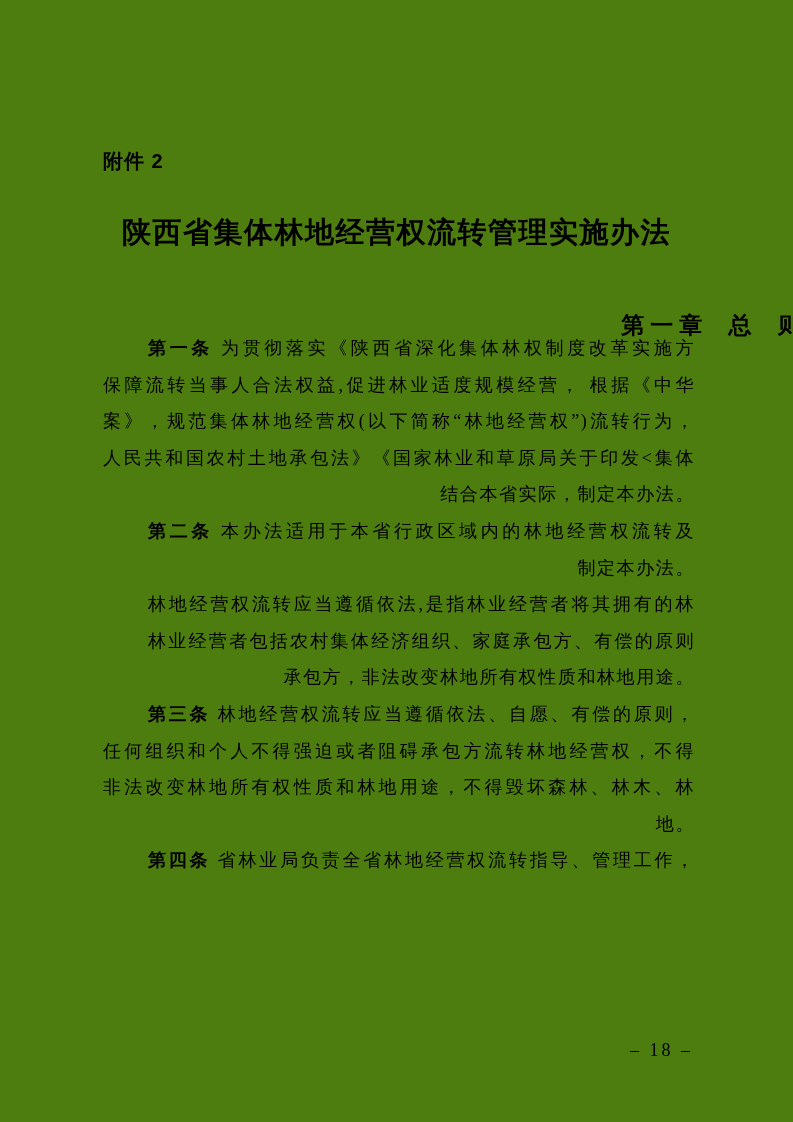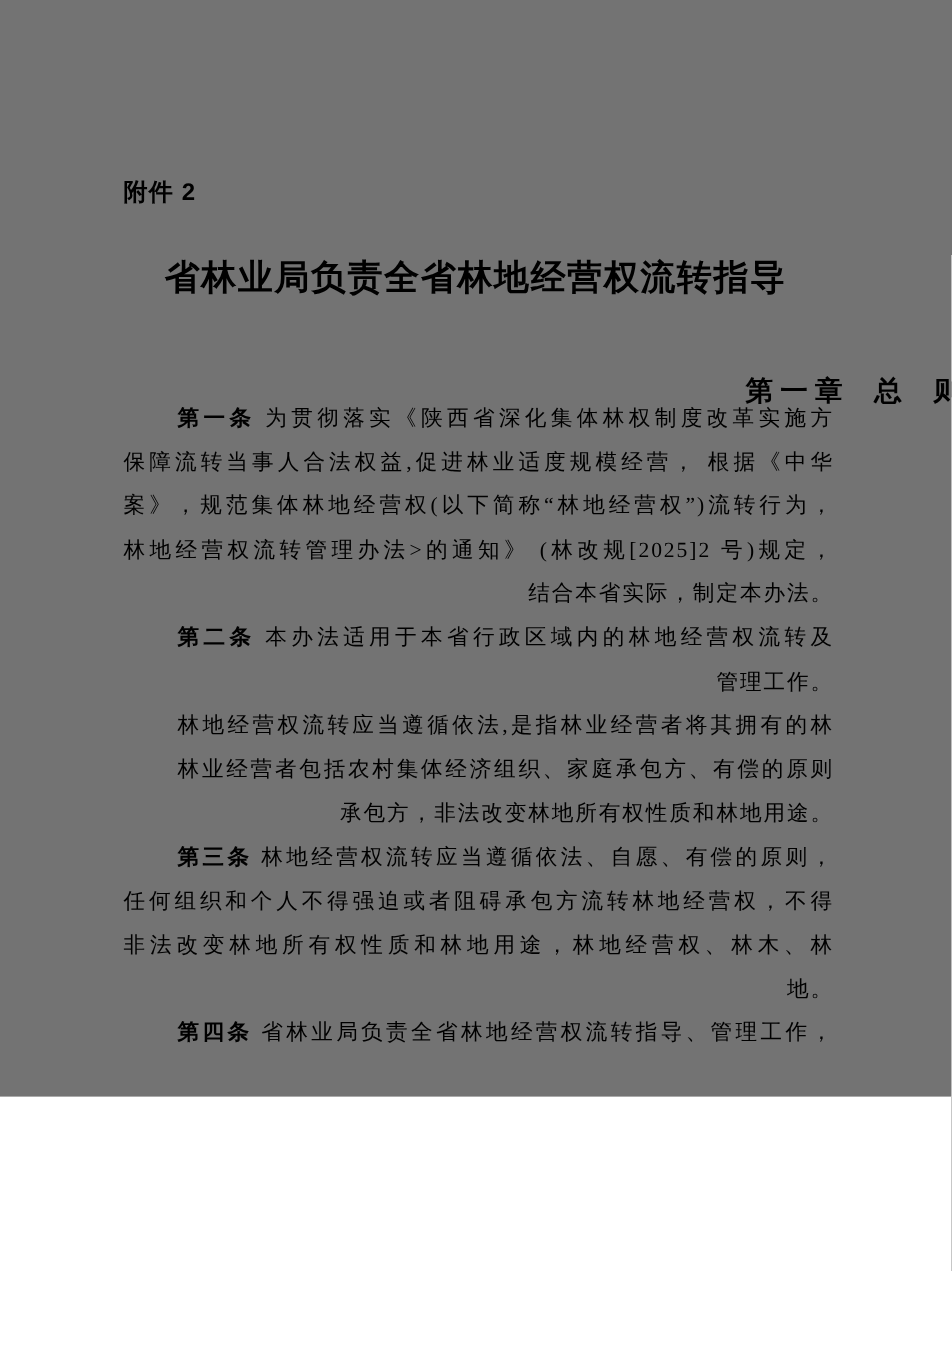--- a/index.html
+++ b/index.html
@@ -3,22 +3,22 @@
 <meta charset="utf-8">
 <style>
   html, body {
     margin: 0;
     padding: 0;
     background: #ffffff;
   }
   .page {
     position: relative;
     width: 793px;
-    height: 914px;
-    background: #737373;
+    height: 1122px;
+    background: #4d7c0f;
     color: #000000;
     overflow: hidden;
     font-family: "Liberation Serif", "DejaVu Serif", serif;
   }
   .attachment {
     position: absolute;
     left: 103px;
     top: 148px;
     font-family: "Liberation Sans", "DejaVu Sans", sans-serif;
     font-weight: bold;
@@ -91,47 +91,47 @@
     line-height: 24px;
     letter-spacing: 3px;
   }
 </style>
 </head>
 <body>
 
 <div class="page">
   <div class="attachment">附件 2</div>
 
-  <h1 class="doc-title">省林业局负责全省林地经营权流转指导</h1>
+  <h1 class="doc-title">陕西省集体林地经营权流转管理实施办法</h1>
 
   <h2 class="chapter">第一章 总 则</h2>
 
   <div class="body-block">
       <div class="paragraph">
         <div class="line fill indent"><span class="bold">第一条</span> 为贯彻落实《陕西省深化集体林权制度改革实施方</div>
         <div class="line fill">保障流转当事人合法权益,促进林业适度规模经营， 根据《中华</div>
         <div class="line fill">案》，规范集体林地经营权(以下简称“林地经营权”)流转行为，</div>
-        <div class="line fill">林地经营权流转管理办法&gt;的通知》 (林改规[2025]2 号)规定，</div>
+        <div class="line fill">人民共和国农村土地承包法》《国家林业和草原局关于印发&lt;集体</div>
         <div class="line">结合本省实际，制定本办法。</div>
       </div>
       <div class="paragraph">
         <div class="line fill indent"><span class="bold">第二条</span> 本办法适用于本省行政区域内的林地经营权流转及</div>
-        <div class="line">管理工作。</div>
+        <div class="line">制定本办法。</div>
       </div>
       <div class="paragraph">
         <div class="line fill indent">林地经营权流转应当遵循依法,是指林业经营者将其拥有的林</div>
       </div>
       <div class="paragraph">
         <div class="line fill indent">林业经营者包括农村集体经济组织、家庭承包方、有偿的原则</div>
         <div class="line">承包方，非法改变林地所有权性质和林地用途。</div>
       </div>
       <div class="paragraph">
         <div class="line fill indent"><span class="bold">第三条</span> 林地经营权流转应当遵循依法、自愿、有偿的原则，</div>
         <div class="line fill">任何组织和个人不得强迫或者阻碍承包方流转林地经营权，不得</div>
-        <div class="line fill">非法改变林地所有权性质和林地用途，林地经营权、林木、林</div>
+        <div class="line fill">非法改变林地所有权性质和林地用途，不得毁坏森林、林木、林</div>
         <div class="line">地。</div>
       </div>
       <div class="paragraph">
         <div class="line fill indent"><span class="bold">第四条</span> 省林业局负责全省林地经营权流转指导、管理工作，</div>
       </div>
     </div>
 
   <div class="page-number">– 18 –</div>
 </div>
 

